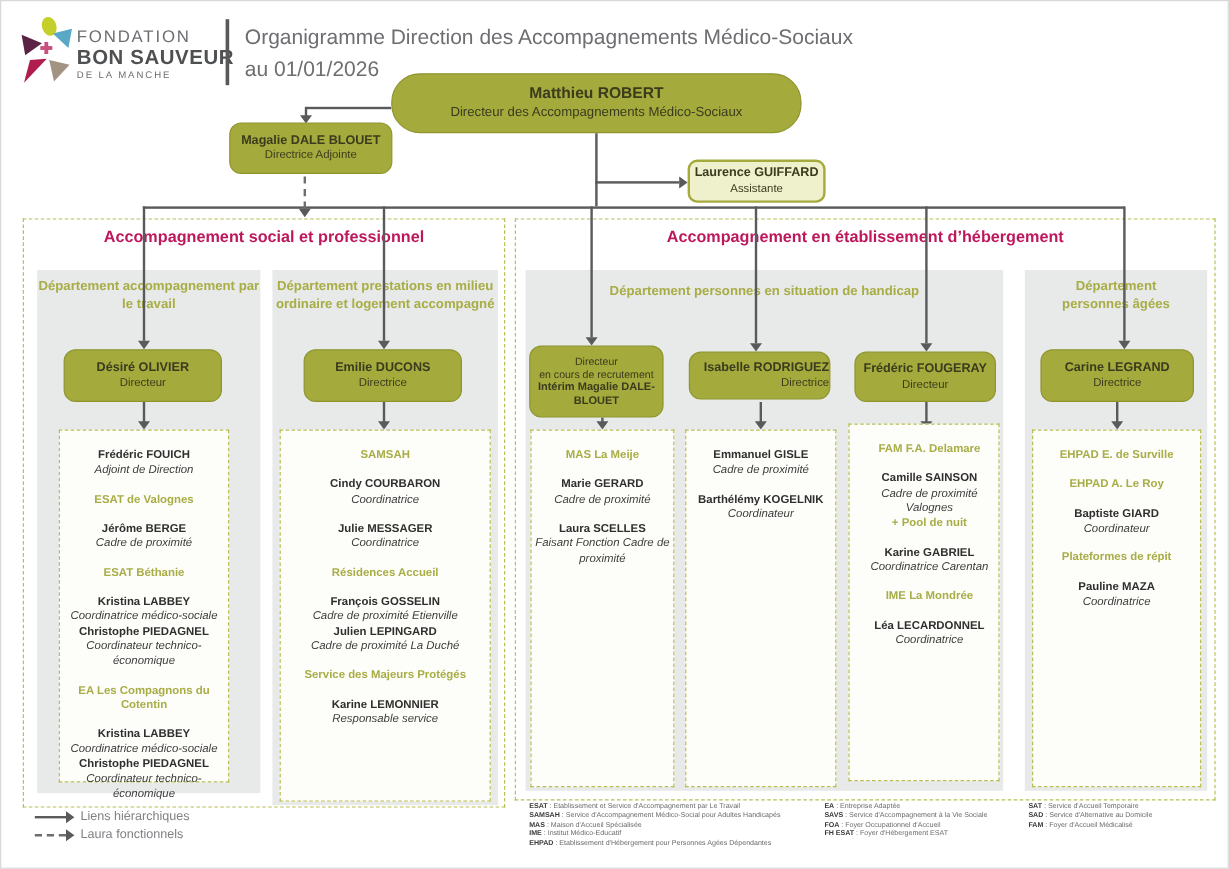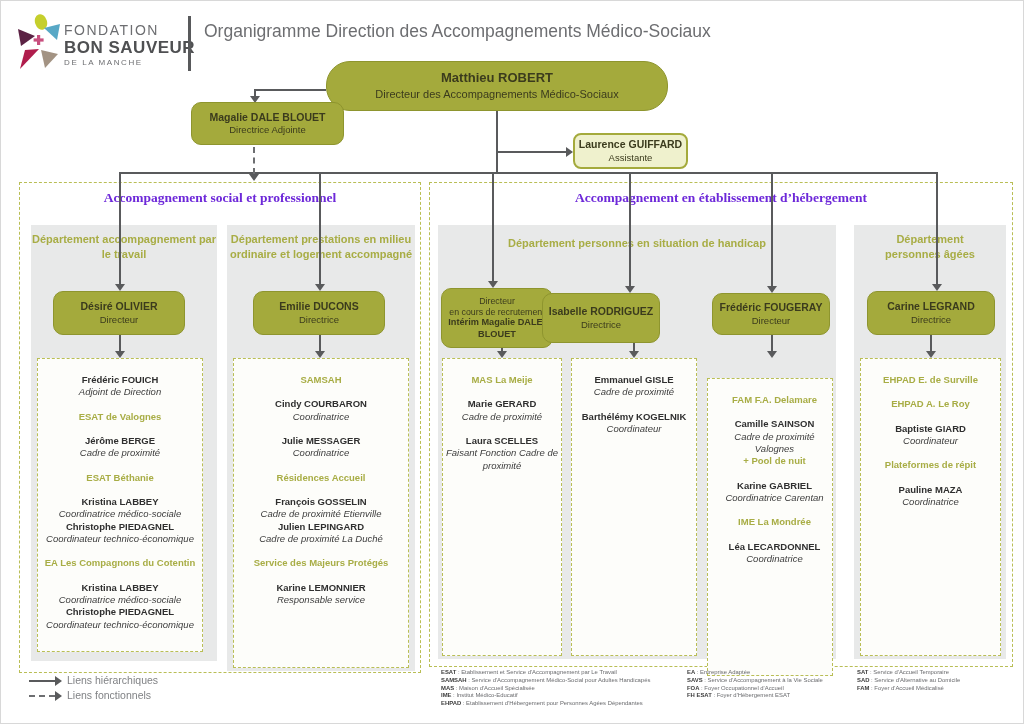--- a/index.html
+++ b/index.html
@@ -23,21 +23,21 @@
   .mid-box .nm { font-size:10.5px; }
   .mid-box .rl { font-size:9.5px; }
   .light-box { position:absolute; background:#eff1cd; border:2px solid #a4aa3c; border-radius:8px; color:#3b3b1d; text-align:center; display:flex; flex-direction:column; justify-content:center; line-height:1.3; }
   .light-box .nm { font-weight:bold; font-size:10.5px; }
   .light-box .rl { font-size:9.5px; }
   .recruit { font-size:8.8px; line-height:1.25; }
   .recruit .b3 { font-weight:bold; font-size:9.2px; }
 
   
   .section { position:absolute; border:1.5px dashed #b9be55; background:transparent; }
-  .section-title { color:#6d28d9; font-weight:bold; font-size:13.5px; text-align:center; padding-top:7px;font-family:Liberation Serif, serif; }
+  .section-title { color:#be185d; font-weight:bold; font-size:13.5px; text-align:center; padding-top:7px; }
   .panel { position:absolute; background:#e8e9e9; }
   .dept-title { color:#a8ad45; font-weight:bold; font-size:11px; text-align:center; line-height:1.4; padding-top:7px; }
 
   
   .list-box { position:absolute; background:#fdfdfa; border:1.5px dashed #b9be55; padding:15px 3px 6px 3px; text-align:center; font-size:9.5px; line-height:1.3; color:#3d3d3d; }
   .group { margin-bottom:12px; }
   .ln.name { font-weight:bold; color:#2f2f2f; }
   .ln.role { font-style:italic; color:#3d3d3d; }
   .ln.facility { font-weight:bold; color:#a8ad45; }
 
@@ -73,20 +73,21 @@
     </svg>
   </div>
   <div class="abs" style="left:63px; top:21px;">
     <div class="logo-text1">FONDATION</div>
     <div class="logo-text2">BON SAUVEUR</div>
     <div class="logo-text3">DE LA MANCHE</div>
   </div>
   <div class="hdr-divider"></div>
   <div class="page-title">
     <div>Organigramme Direction des Accompagnements Médico-Sociaux</div>
+    <div>au 01/01/2026</div>
   </div>
 
   <div class="section" style="left:18px; top:181px; width:402px; height:491px;">
     <div class="section-title">Accompagnement social et professionnel</div>
   </div>
   <div class="section" style="left:428px; top:181px; width:584px; height:485px;">
     <div class="section-title">Accompagnement en établissement d’hébergement</div>
   </div>
 
   <div class="panel" style="left:30px; top:224px; width:186px; height:436px;">
@@ -139,21 +140,21 @@
   <div class="arr-d" style="left:628px; top:350px;"></div>
   <div class="vline" style="left:770px; top:334px; height:17px;"></div>
   <div class="arr-d" style="left:766px; top:350px;"></div>
   <div class="vline" style="left:929px; top:334px; height:17px;"></div>
   <div class="arr-d" style="left:925px; top:350px;"></div>
 
   <div class="olive-box root-box" style="left:325px; top:60px; width:342px; height:50px;">
     <div class="nm">Matthieu ROBERT</div>
     <div class="rl">Directeur des Accompagnements Médico-Sociaux</div>
   </div>
-  <div class="olive-box mid-box" style="left:190px; top:101px; width:153px; height:43px;">
+  <div class="olive-box mid-box" style="left:190px; top:101px; width:136px; height:43px;">
     <div class="nm">Magalie DALE BLOUET</div>
     <div class="rl">Directrice Adjointe</div>
   </div>
   <div class="light-box" style="left:572px; top:132px; width:115px; height:36px;">
     <div class="nm">Laurence GUIFFARD</div>
     <div class="rl">Assistante</div>
   </div>
 
   <div class="olive-box mid-box" style="left:52px; top:290px; width:132px; height:44px;">
     <div class="nm">Désiré OLIVIER</div>
@@ -161,34 +162,34 @@
   </div>
   <div class="olive-box mid-box" style="left:252px; top:290px; width:132px; height:44px;">
     <div class="nm">Emilie DUCONS</div>
     <div class="rl">Directrice</div>
   </div>
   <div class="olive-box recruit" style="left:440px; top:287px; width:112px; height:60px;">
     <div>Directeur</div>
     <div>en cours de recrutement</div>
     <div class="b3">Intérim Magalie DALE-BLOUET</div>
   </div>
-  <div class="olive-box mid-box" style="left:541px; top:292px; width:118px; height:50px;">
+  <div class="olive-box mid-box" style="left:573px; top:292px; width:118px; height:40px;align-items:flex-end;">
     <div class="nm">Isabelle RODRIGUEZ</div>
     <div class="rl">Directrice</div>
   </div>
   <div class="olive-box mid-box" style="left:711px; top:292px; width:118px; height:42px;">
     <div class="nm">Frédéric FOUGERAY</div>
     <div class="rl">Directeur</div>
   </div>
   <div class="olive-box mid-box" style="left:866px; top:290px; width:128px; height:44px;">
     <div class="nm">Carine LEGRAND</div>
     <div class="rl">Directrice</div>
   </div>
 
-  <div class="list-box" style="left:36px; top:357px; width:166px; height:294px;">
+  <div class="list-box" style="left:48px; top:357px; width:142px; height:294px;">
       <div class="group">
         <div class="ln name">Frédéric FOUICH</div>
         <div class="ln role">Adjoint de Direction</div>
       </div>
       <div class="group">
         <div class="ln facility">ESAT de Valognes</div>
       </div>
       <div class="group">
         <div class="ln name">Jérôme BERGE</div>
         <div class="ln role">Cadre de proximité</div>
@@ -257,21 +258,21 @@
   <div class="list-box" style="left:570px; top:357px; width:126px; height:298px;">
       <div class="group">
         <div class="ln name">Emmanuel GISLE</div>
         <div class="ln role">Cadre de proximité</div>
       </div>
       <div class="group">
         <div class="ln name">Barthélémy KOGELNIK</div>
         <div class="ln role">Coordinateur</div>
       </div>
     </div>
-  <div class="list-box" style="left:706px; top:377px; width:126px; height:298px;padding-left:12px;">
+  <div class="list-box" style="left:706px; top:352px; width:126px; height:298px;padding-left:12px;">
       <div class="group">
         <div class="ln facility">FAM F.A. Delamare</div>
       </div>
       <div class="group">
         <div class="ln name">Camille SAINSON</div>
         <div class="ln role">Cadre de proximité</div>
         <div class="ln role">Valognes</div>
         <div class="ln facility">+ Pool de nuit</div>
       </div>
       <div class="group">
@@ -304,21 +305,21 @@
         <div class="ln name">Pauline MAZA</div>
         <div class="ln role">Coordinatrice</div>
       </div>
     </div>
 
   <div class="hline" style="left:28px; top:679px; width:26px;"></div>
   <div class="arr-r" style="left:54px; top:675px;"></div>
   <div class="link-label" style="left:66px; top:673px;">Liens hiérarchiques</div>
   <div class="dashh" style="left:28px; top:694px; width:26px;"></div>
   <div class="arr-r" style="left:54px; top:690px;"></div>
-  <div class="link-label" style="left:66px; top:688px;">Liens fonctionnels</div>
+  <div class="link-label" style="left:66px; top:688px;">Laura fonctionnels</div>
 
   <div class="acro-col" style="left:440px; top:668px; width:245px;">
       <div class="acro-row"><b>ESAT</b> : Etablissement et Service d'Accompagnement par Le Travail</div>
       <div class="acro-row"><b>SAMSAH</b> : Service d'Accompagnement Médico-Social pour Adultes Handicapés</div>
       <div class="acro-row"><b>MAS</b> : Maison d'Accueil Spécialisée</div>
       <div class="acro-row"><b>IME</b> : Institut Médico-Educatif</div>
       <div class="acro-row"><b>EHPAD</b> : Etablissement d'Hébergement pour Personnes Agées Dépendantes</div>
     </div>
   <div class="acro-col" style="left:686px; top:668px; width:168px;">
       <div class="acro-row"><b>EA</b> : Entreprise Adaptée</div>

